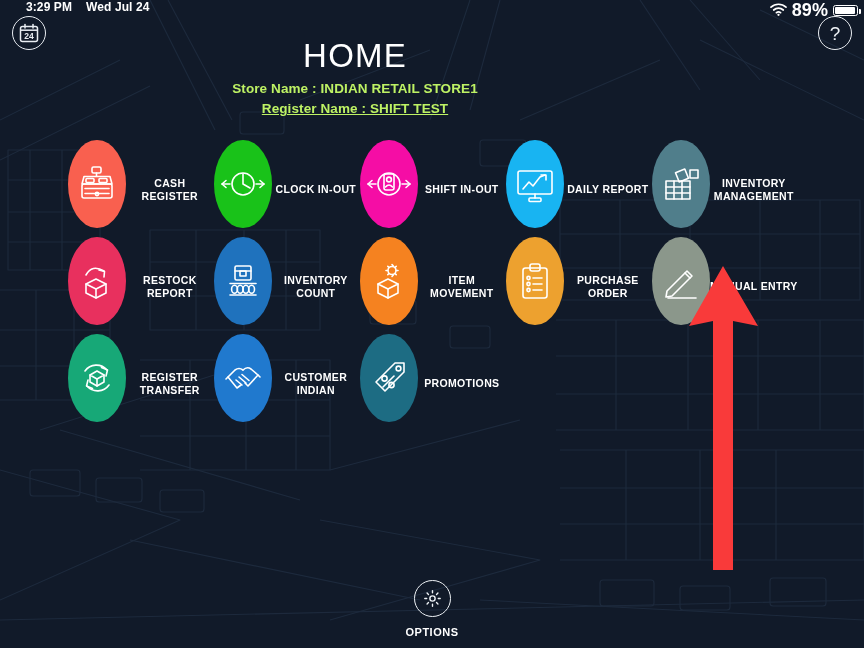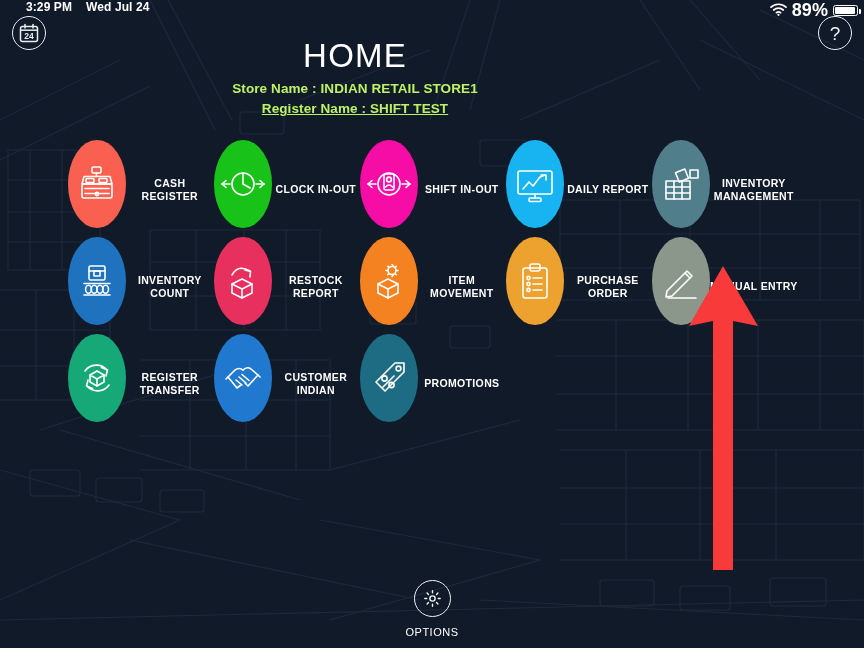--- a/index.html
+++ b/index.html
@@ -77,21 +77,21 @@
   }
   
   .options-wrap {
     position:absolute; left:0; bottom:10px; width:864px;
     display:flex; flex-direction:column; align-items:center; z-index:4; cursor:pointer;
   }
   .options-circle {
     width:37px; height:37px; border-radius:50%; border:1.7px solid #eef2f6;
     display:flex; align-items:center; justify-content:center;
   }
-  .options-label { margin-top:9px; font-size:11px; font-weight:normal; letter-spacing:0.5px; }
+  .options-label { margin-top:9px; font-size:11px; font-weight:bold; letter-spacing:0.5px; }
   
   #annot-arrow { position:absolute; left:684px; top:262px; z-index:9; pointer-events:none; }
 </style>
 </head>
 <body>
 
 <svg id="bg-art" viewBox="0 0 864 648" xmlns="http://www.w3.org/2000/svg">
   <rect x="0" y="0" width="864" height="648" fill="#111a29"></rect>
   <g stroke="#27374d" stroke-width="1.1" fill="none" stroke-linejoin="round">
 
@@ -291,47 +291,47 @@
           <rect x="20" y="10.5" width="10" height="10" transform="rotate(-22 25 15.5)"></rect>
           <rect x="33" y="10" width="8" height="8"></rect>
         </svg>
       </div>
       <div class="tile-label">INVENTORY MANAGEMENT</div>
     </div>
   </div>
 
   <div class="grid-row">
     <div class="tile">
+      <div class="tile-circle" style="background:#e8305e">
+        <svg class="tile-icon" viewBox="0 0 48 48">
+          <path d="M13 18 q6 -11 18 -4"></path>
+          <polyline points="26,13 31.5,14.5 31,20"></polyline>
+          <polygon points="23,22 33,27 23,32 13,27"></polygon>
+          <polyline points="13,27 13,36 23,41 33,36 33,27"></polyline>
+          <line x1="23" y1="32" x2="23" y2="41"></line>
+        </svg>
+      </div>
+      <div class="tile-label">RESTOCK REPORT</div>
+    </div>
+
+    <div class="tile">
       <div class="tile-circle" style="background:#1f72bd">
         <svg class="tile-icon" viewBox="0 0 48 48">
           <rect x="16" y="9" width="16" height="14" rx="1.5"></rect>
           <line x1="16" y1="14" x2="32" y2="14"></line>
           <rect x="21" y="14" width="6" height="5"></rect>
           <line x1="11" y1="26.5" x2="37" y2="26.5"></line>
           <line x1="11" y1="38" x2="37" y2="38"></line>
           <ellipse cx="15.5" cy="32.3" rx="2.9" ry="4"></ellipse>
           <ellipse cx="21.2" cy="32.3" rx="2.9" ry="4"></ellipse>
           <ellipse cx="26.9" cy="32.3" rx="2.9" ry="4"></ellipse>
           <ellipse cx="32.6" cy="32.3" rx="2.9" ry="4"></ellipse>
         </svg>
       </div>
       <div class="tile-label">INVENTORY COUNT</div>
-    </div>
-
-    <div class="tile">
-      <div class="tile-circle" style="background:#e8305e">
-        <svg class="tile-icon" viewBox="0 0 48 48">
-          <path d="M13 18 q6 -11 18 -4"></path>
-          <polyline points="26,13 31.5,14.5 31,20"></polyline>
-          <polygon points="23,22 33,27 23,32 13,27"></polygon>
-          <polyline points="13,27 13,36 23,41 33,36 33,27"></polyline>
-          <line x1="23" y1="32" x2="23" y2="41"></line>
-        </svg>
-      </div>
-      <div class="tile-label">RESTOCK REPORT</div>
     </div>
 
     <div class="tile">
       <div class="tile-circle" style="background:#f58220">
         <svg class="tile-icon" viewBox="0 0 48 48">
           <circle cx="27" cy="13.5" r="4"></circle>
           <path d="M27 7.5 l1.3 1.5 M27 19.5 l1.3 -1.5 M21 13.5 l1.7 0 M33 13.5 l-1.7 0
                    M22.8 9.3 l1.3 1.2 M31.2 17.7 l-1.3 -1.2 M22.8 17.7 l1.3 -1.2 M31.2 9.3 l-1.3 1.2"></path>
           <polygon points="23,22 33,27 23,32 13,27"></polygon>
           <polyline points="13,27 13,36 23,41 33,36 33,27"></polyline>

